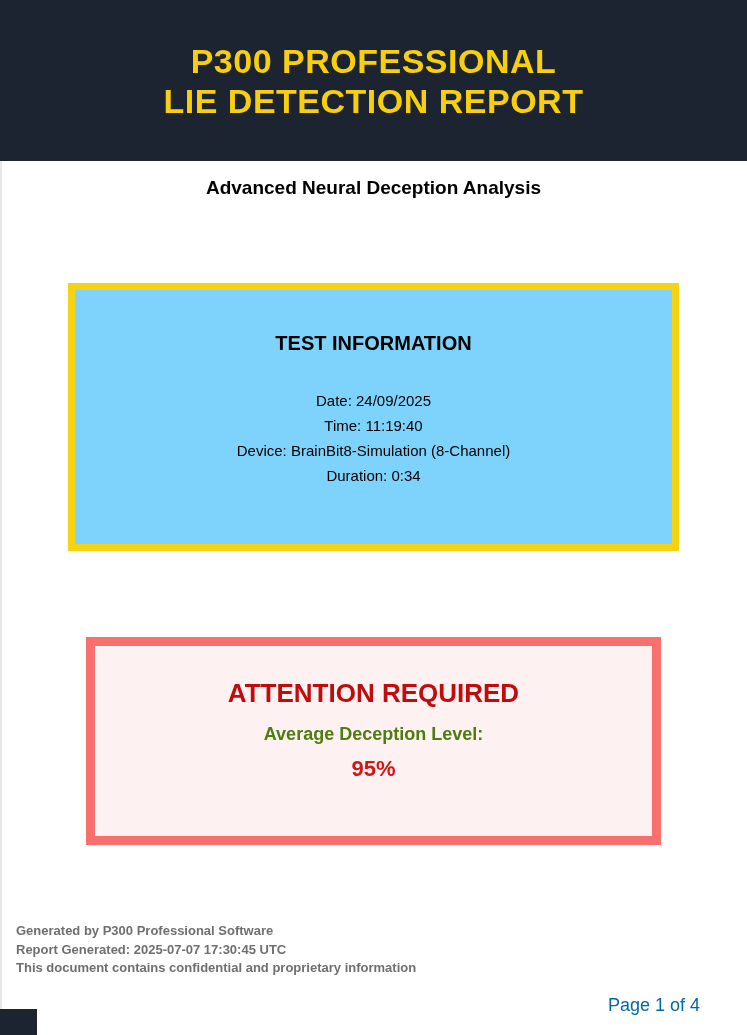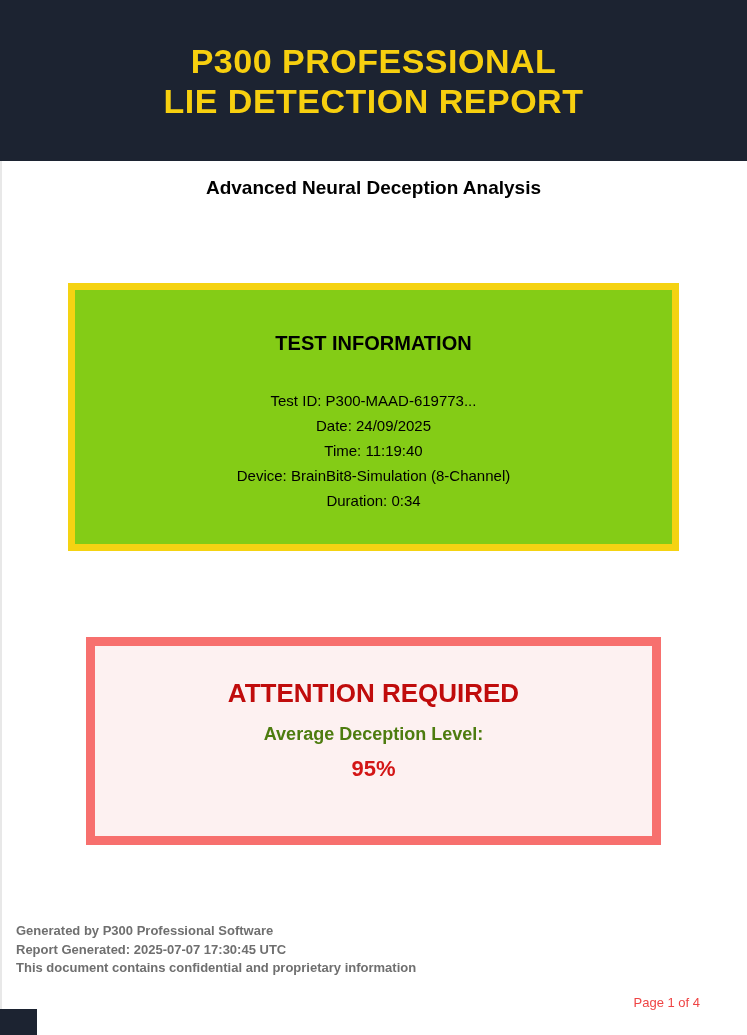--- a/index.html
+++ b/index.html
@@ -57,21 +57,21 @@
   }
   
   .info-box {
     position: absolute;
     left: 68px;
     top: 283px;
     width: 611px;
     height: 268px;
     box-sizing: border-box;
     border: 7px solid #f5d312;
-    background: #84cc16;
+    background: #7dd3fc;
     text-align: center;
   }
   .info-box-title {
     margin-top: 41px;
     font-size: 20px;
     font-weight: bold;
     color: #000000;
     line-height: 24px;
   }
   .info-lines {
@@ -126,22 +126,22 @@
   .footer-line {
     font-size: 13px;
     font-weight: bold;
     color: #6f6f6f;
     line-height: 18.5px;
   }
   .page-number {
     position: absolute;
     top: 995px;
     right: 47px;
-    font-size: 13px;
-    color: #ef4444;
+    font-size: 18px;
+    color: #0369a1;
   }
   
   .corner-peek {
     position: absolute;
     left: 0;
     top: 1009px;
     width: 37px;
     height: 26px;
     background: #1c2331;
   }
@@ -156,21 +156,20 @@
     <div class="report-title-line">LIE DETECTION REPORT</div>
   </div>
 
   <div class="page-edge-line"></div>
 
   <div class="subtitle">Advanced Neural Deception Analysis</div>
 
   <div class="info-box">
     <div class="info-box-title">TEST INFORMATION</div>
     <div class="info-lines">
-      <div class="info-line">Test ID: P300-MAAD-619773...</div>
       <div class="info-line">Date: 24/09/2025</div>
       <div class="info-line">Time: 11:19:40</div>
       <div class="info-line">Device: BrainBit8-Simulation (8-Channel)</div>
       <div class="info-line">Duration: 0:34</div>
     </div>
   </div>
 
   <div class="attention-box">
     <div class="attention-title">ATTENTION REQUIRED</div>
     <div class="attention-label">Average Deception Level:</div>

